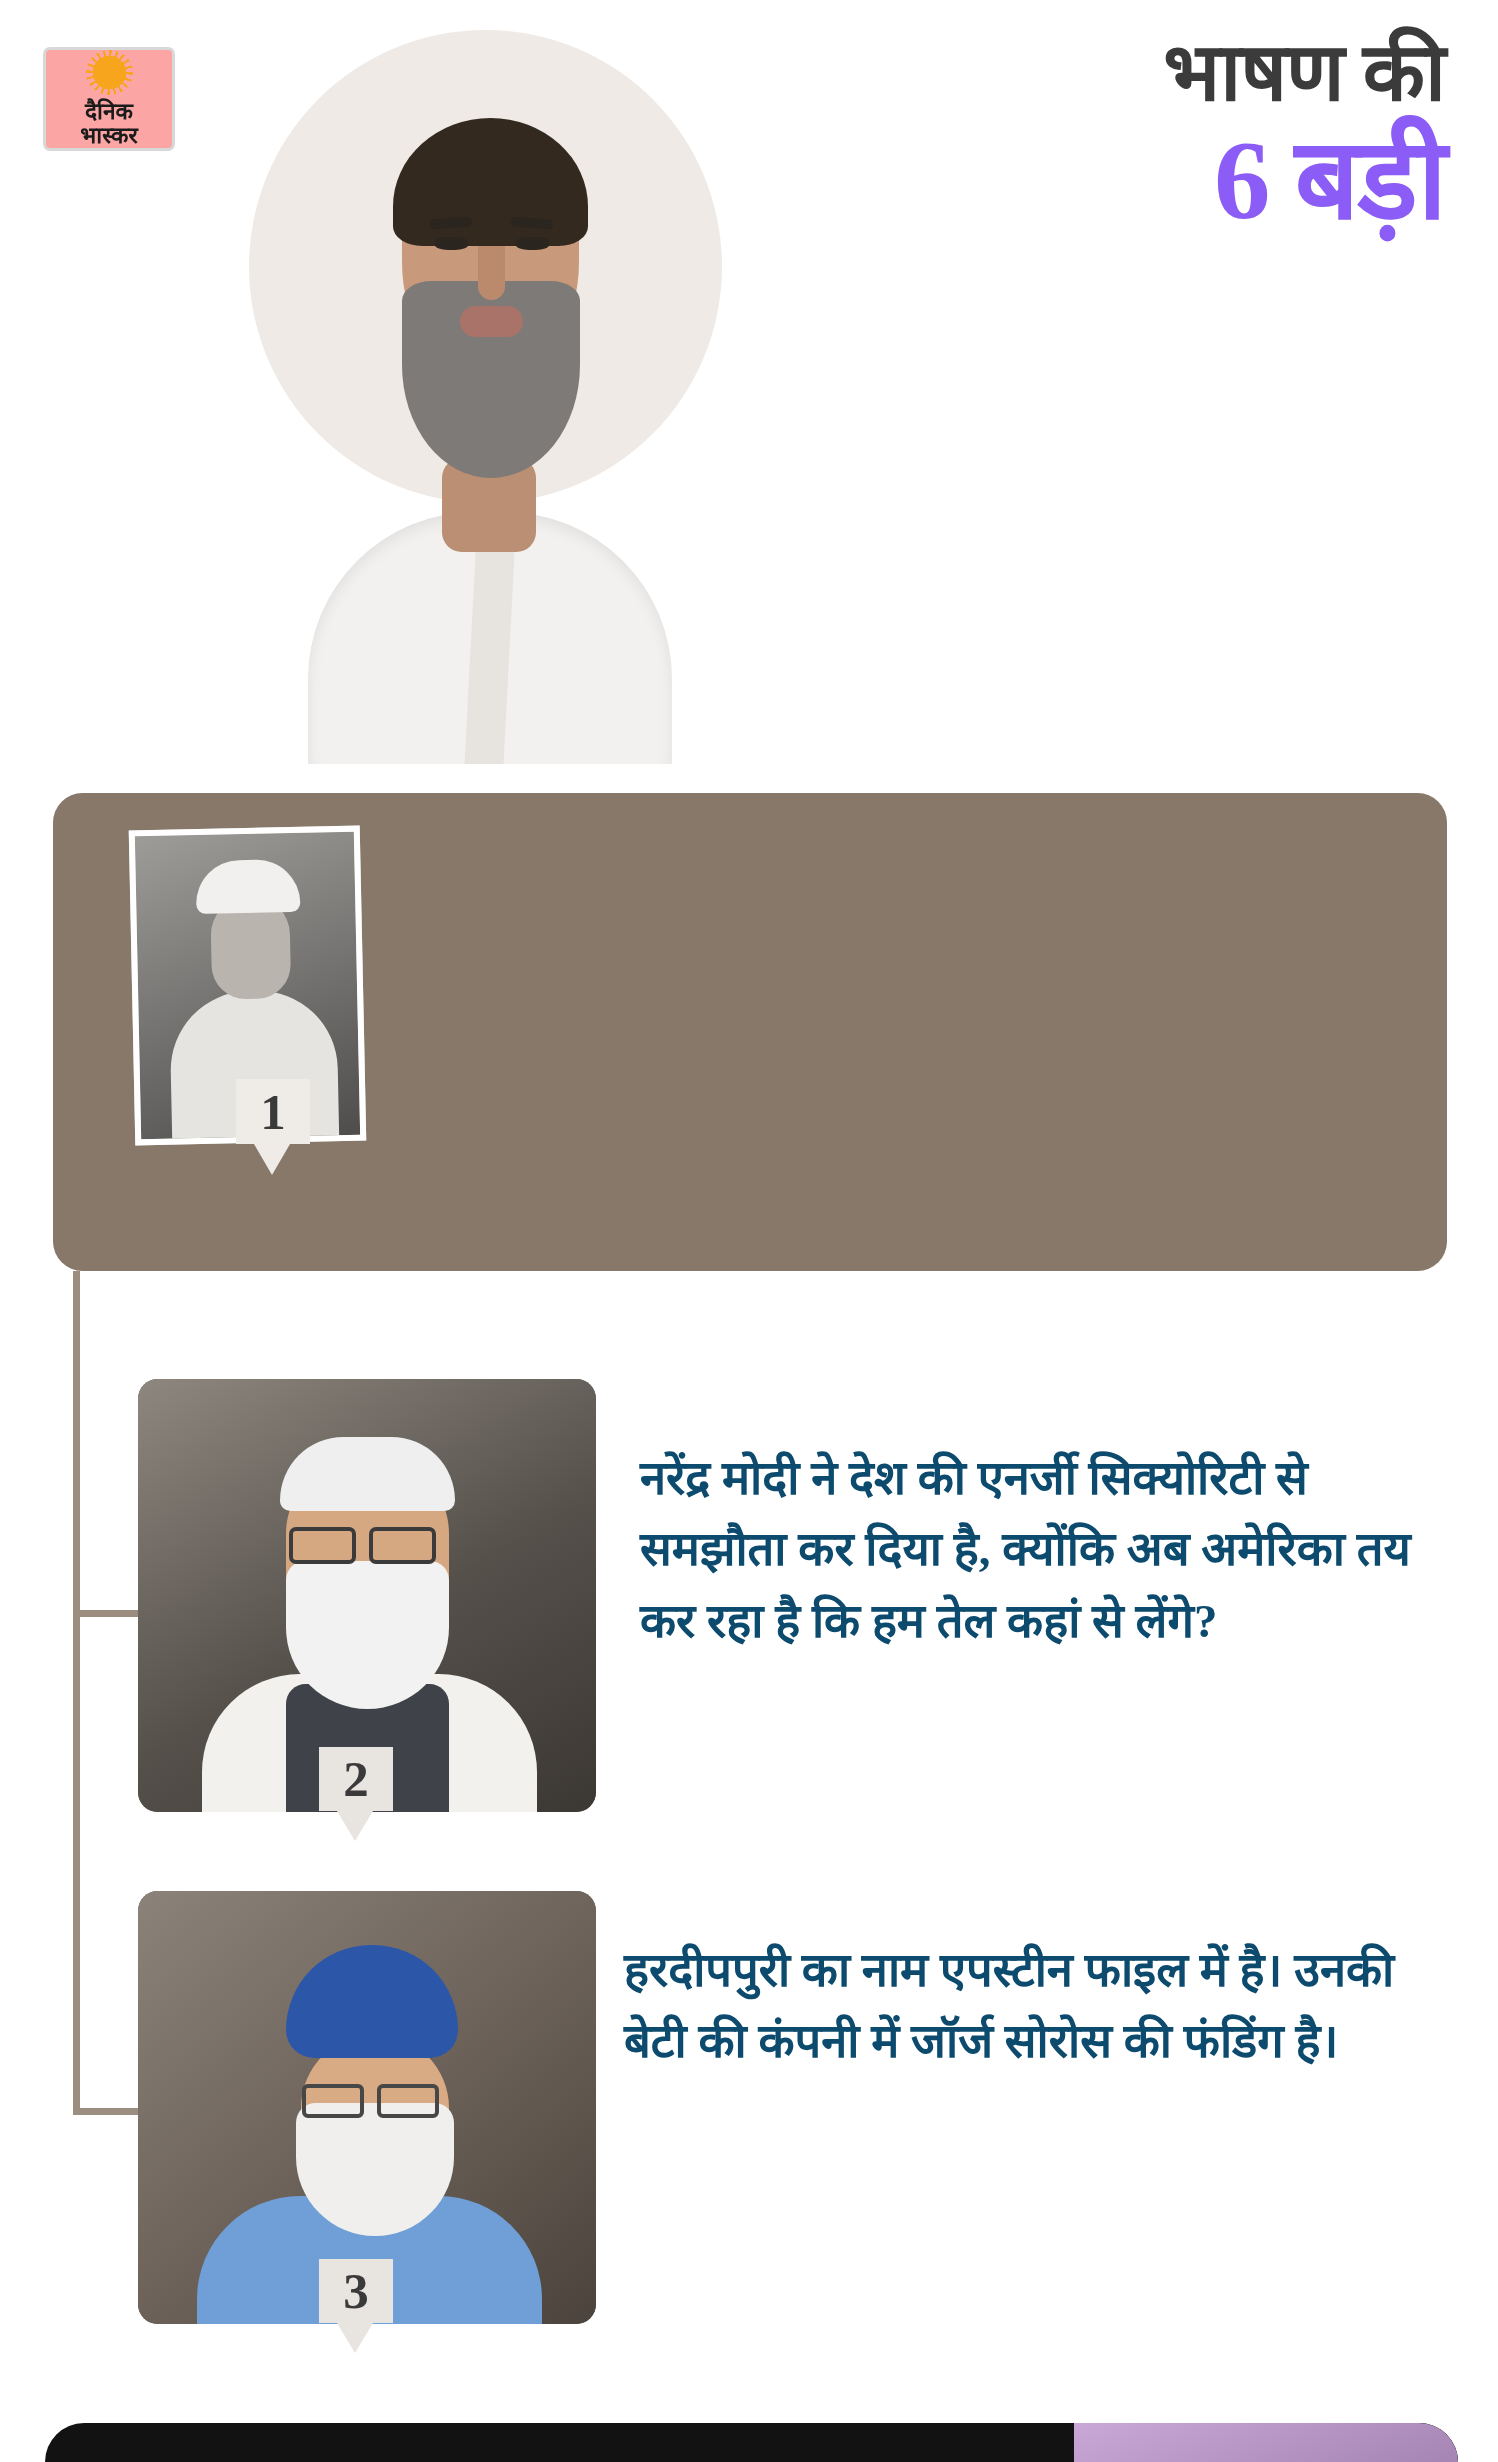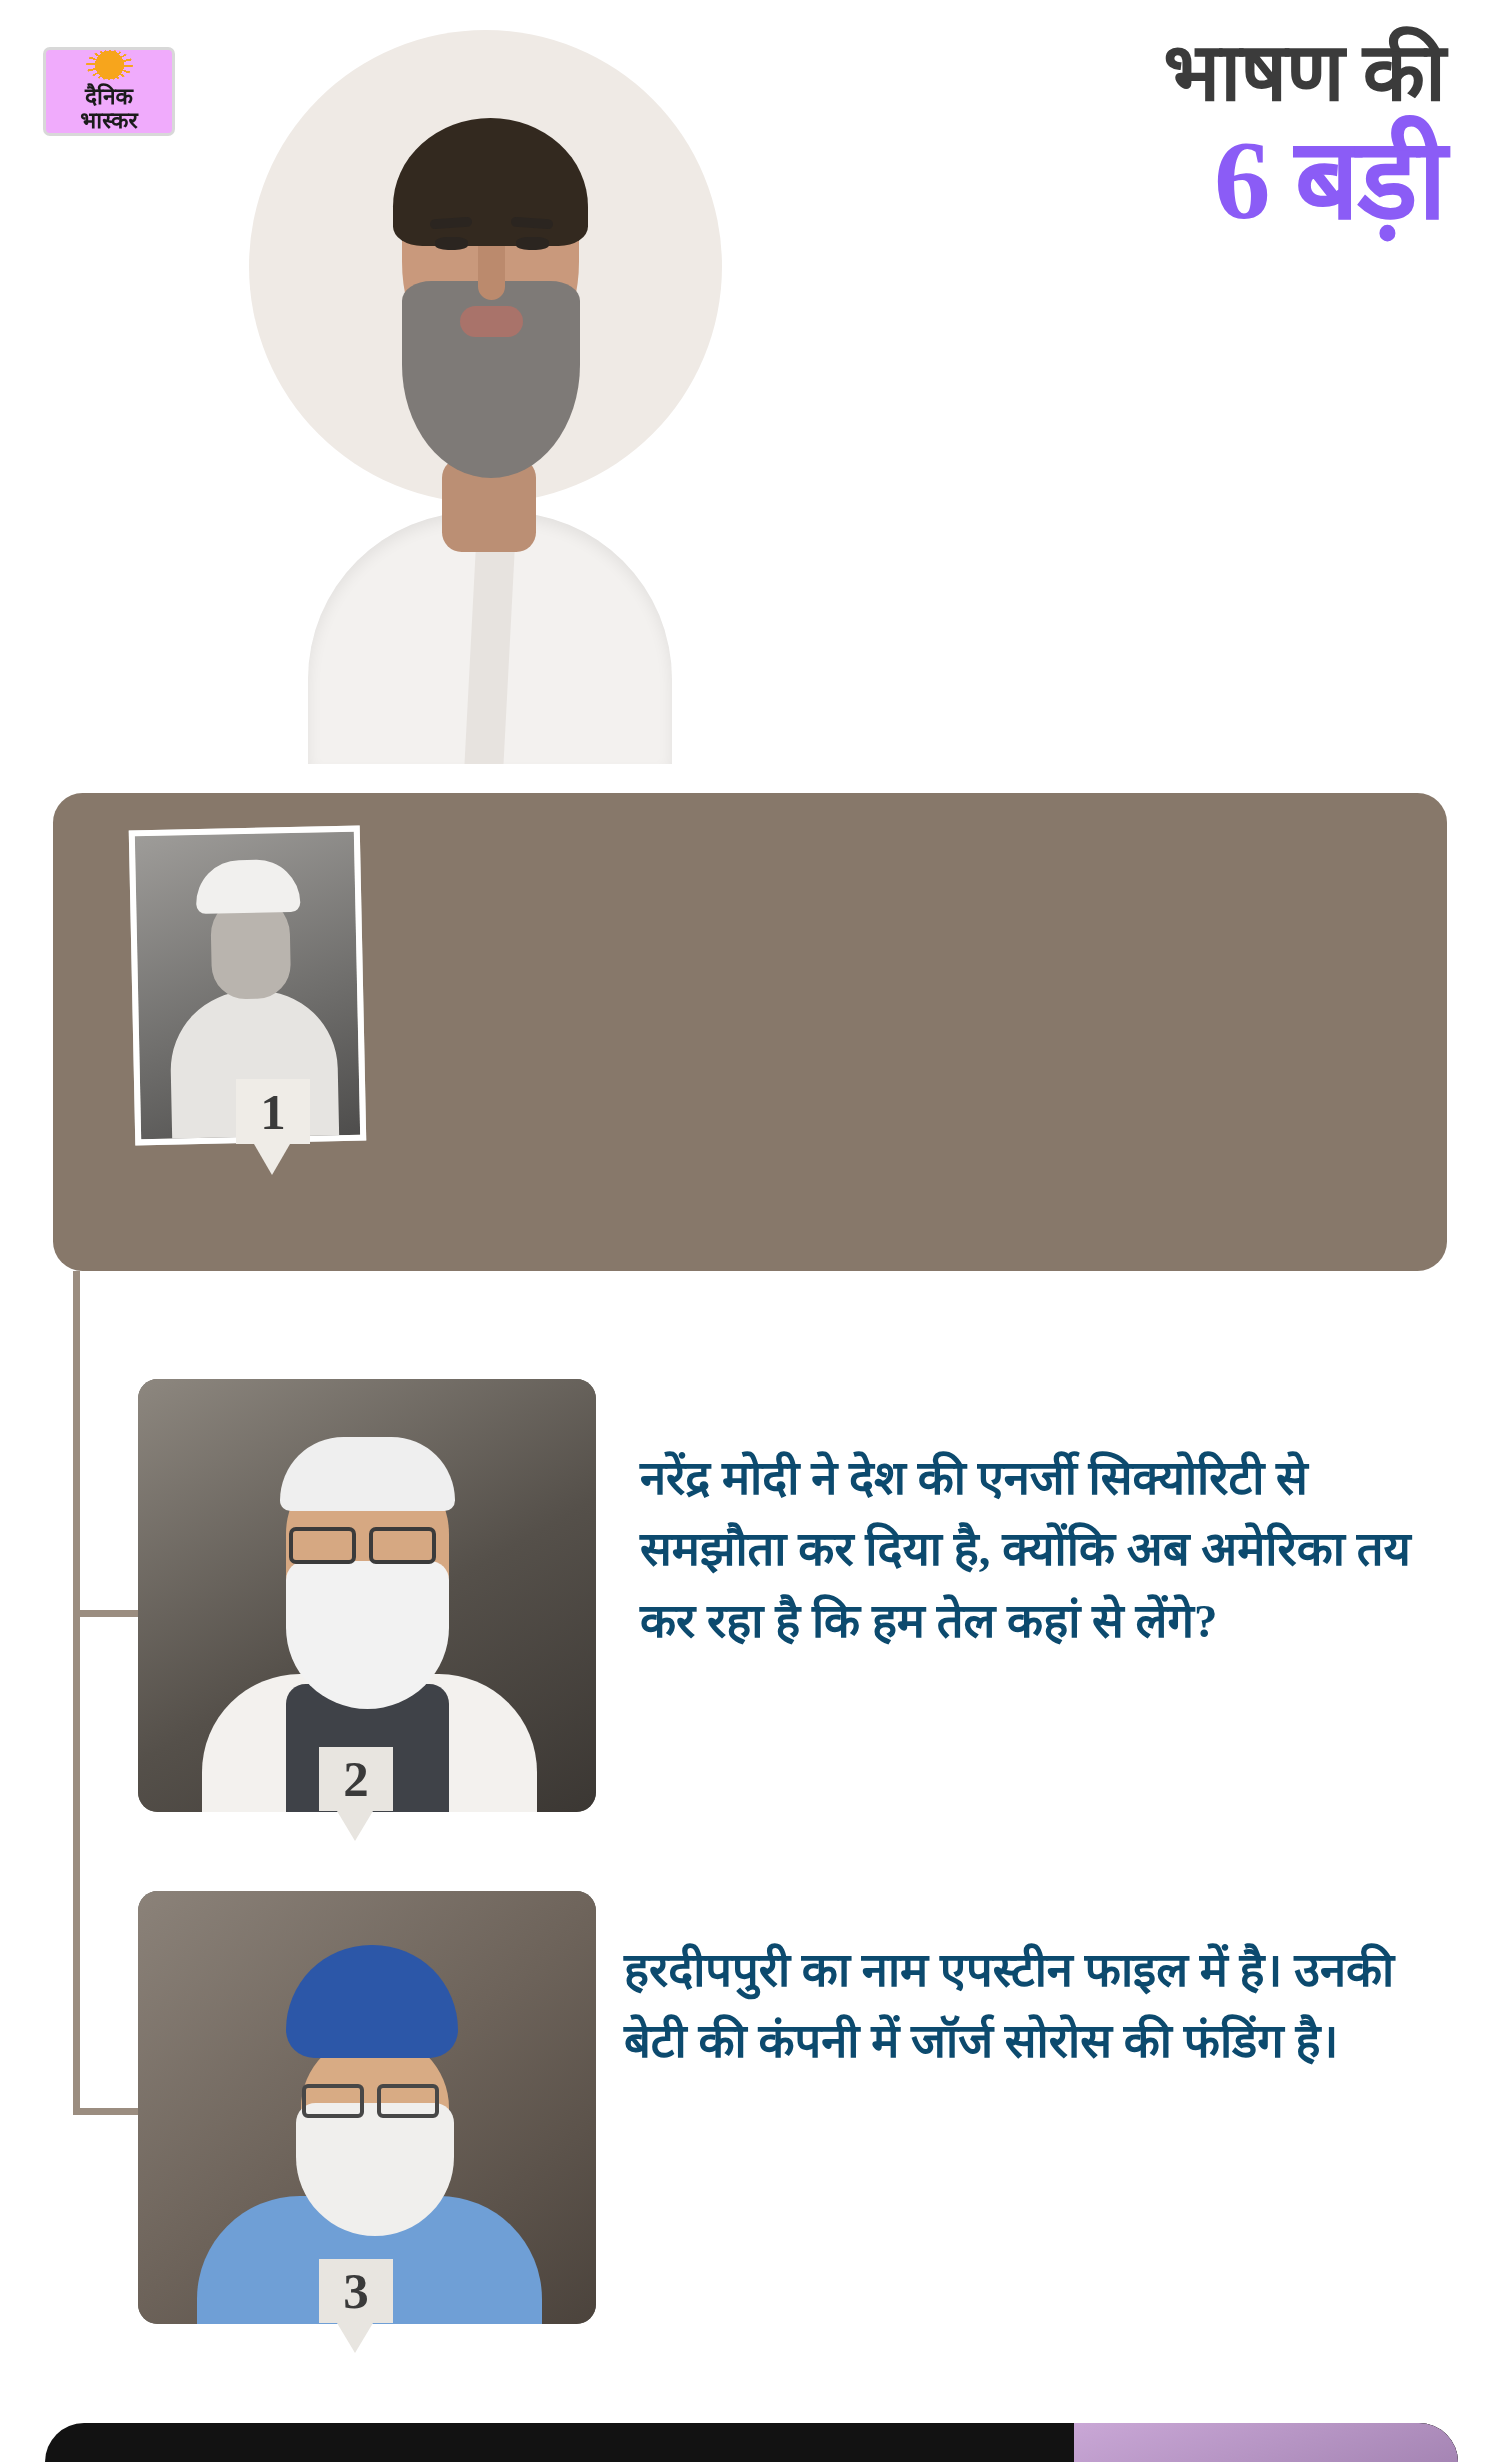--- a/index.html
+++ b/index.html
@@ -19,22 +19,22 @@
     background: #ffffff;
     overflow: hidden;
   }
 
   
   .logo-box {
     position: absolute;
     left: 43px;
     top: 47px;
     width: 132px;
-    height: 89px;
-    background: #f0abfc;
+    height: 104px;
+    background: #fca5a5;
     border: 3px solid #d8d8d8;
     border-radius: 6.9px;
     box-sizing: border-box;
     display: flex;
     flex-direction: column;
     align-items: center;
     justify-content: center;
     z-index: 40;
   }
   .logo-sun {

